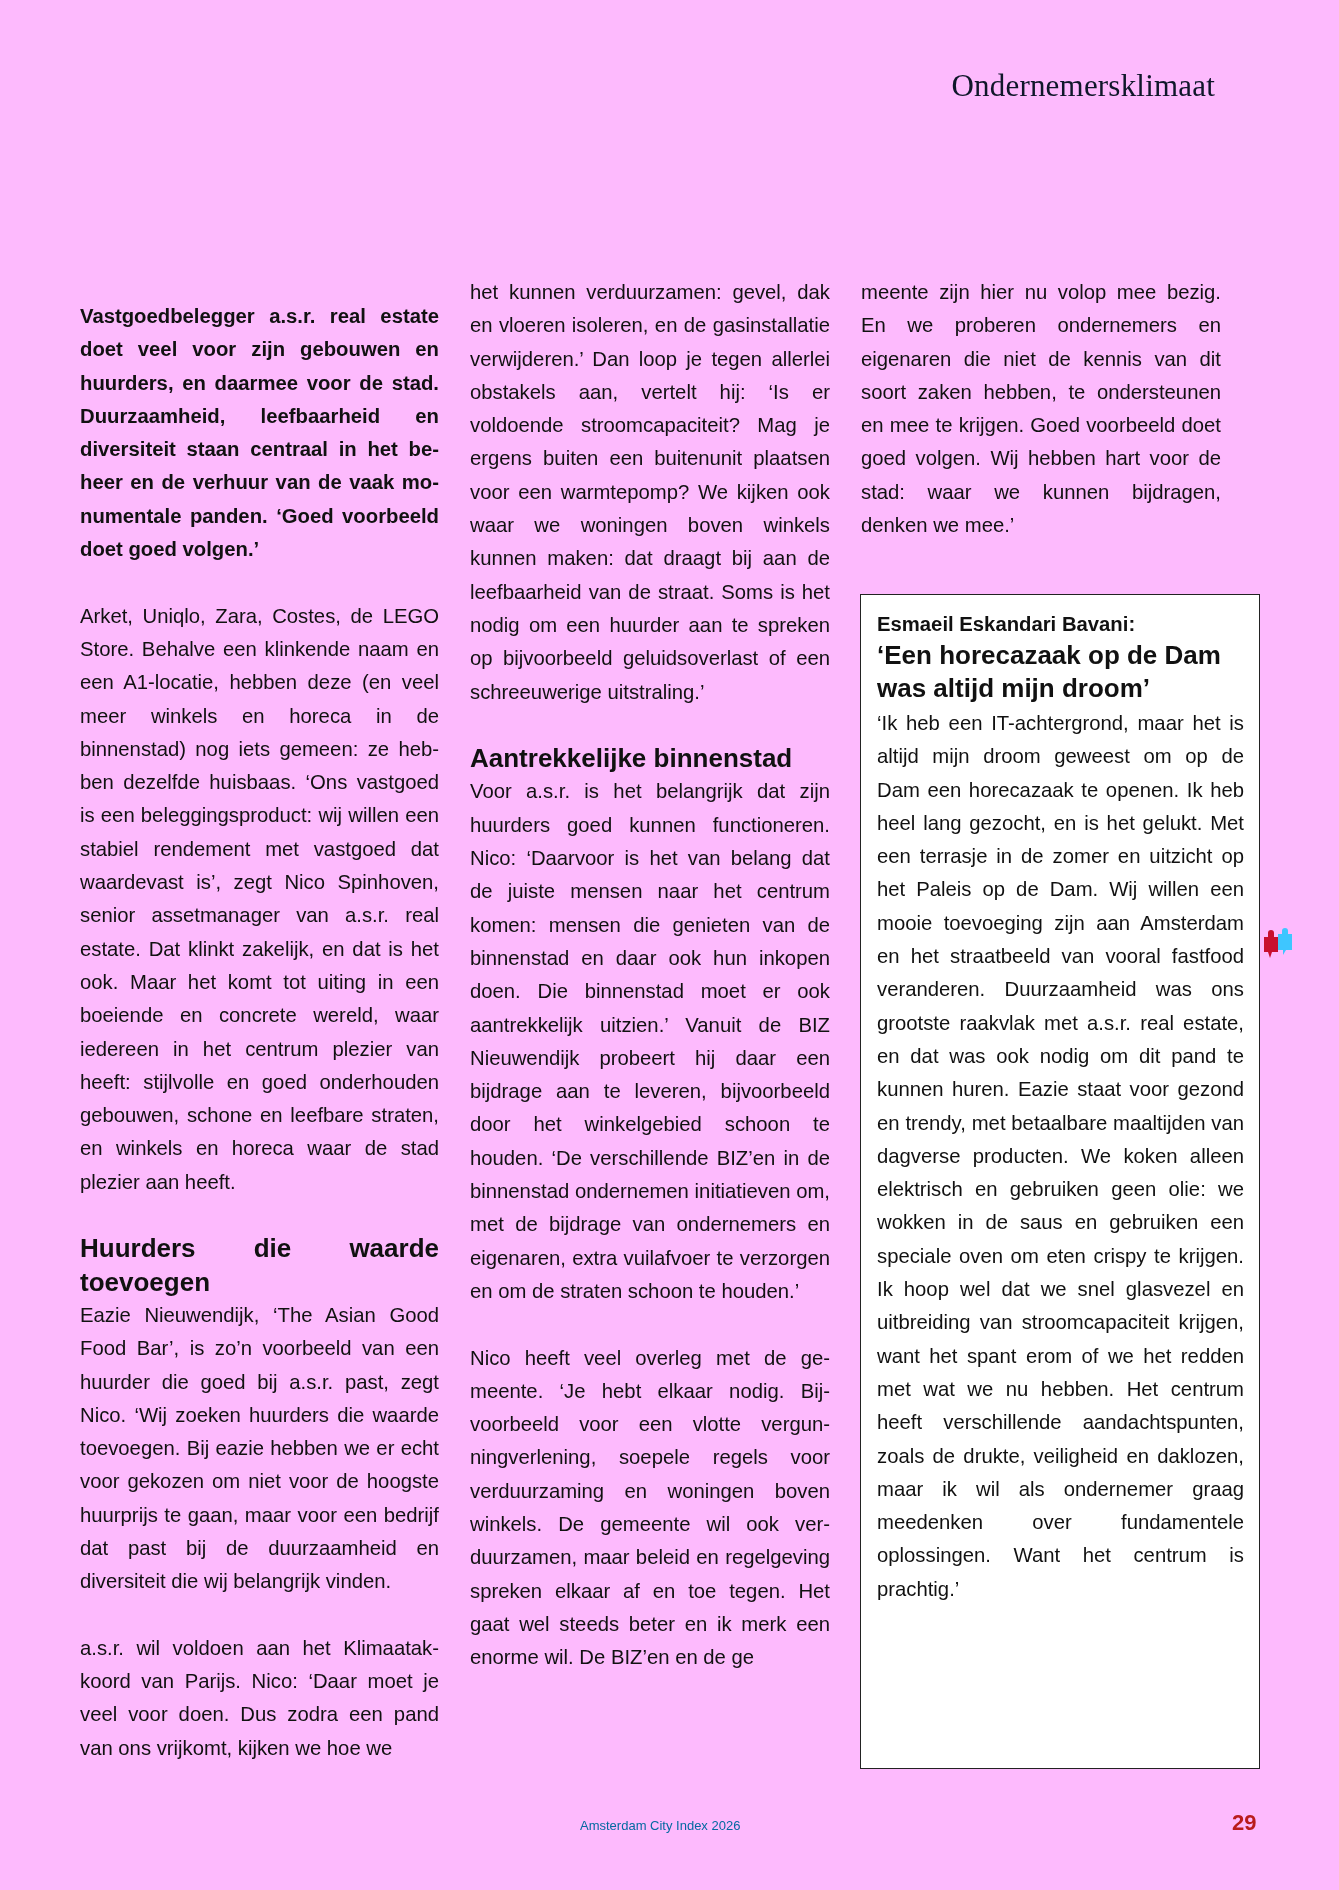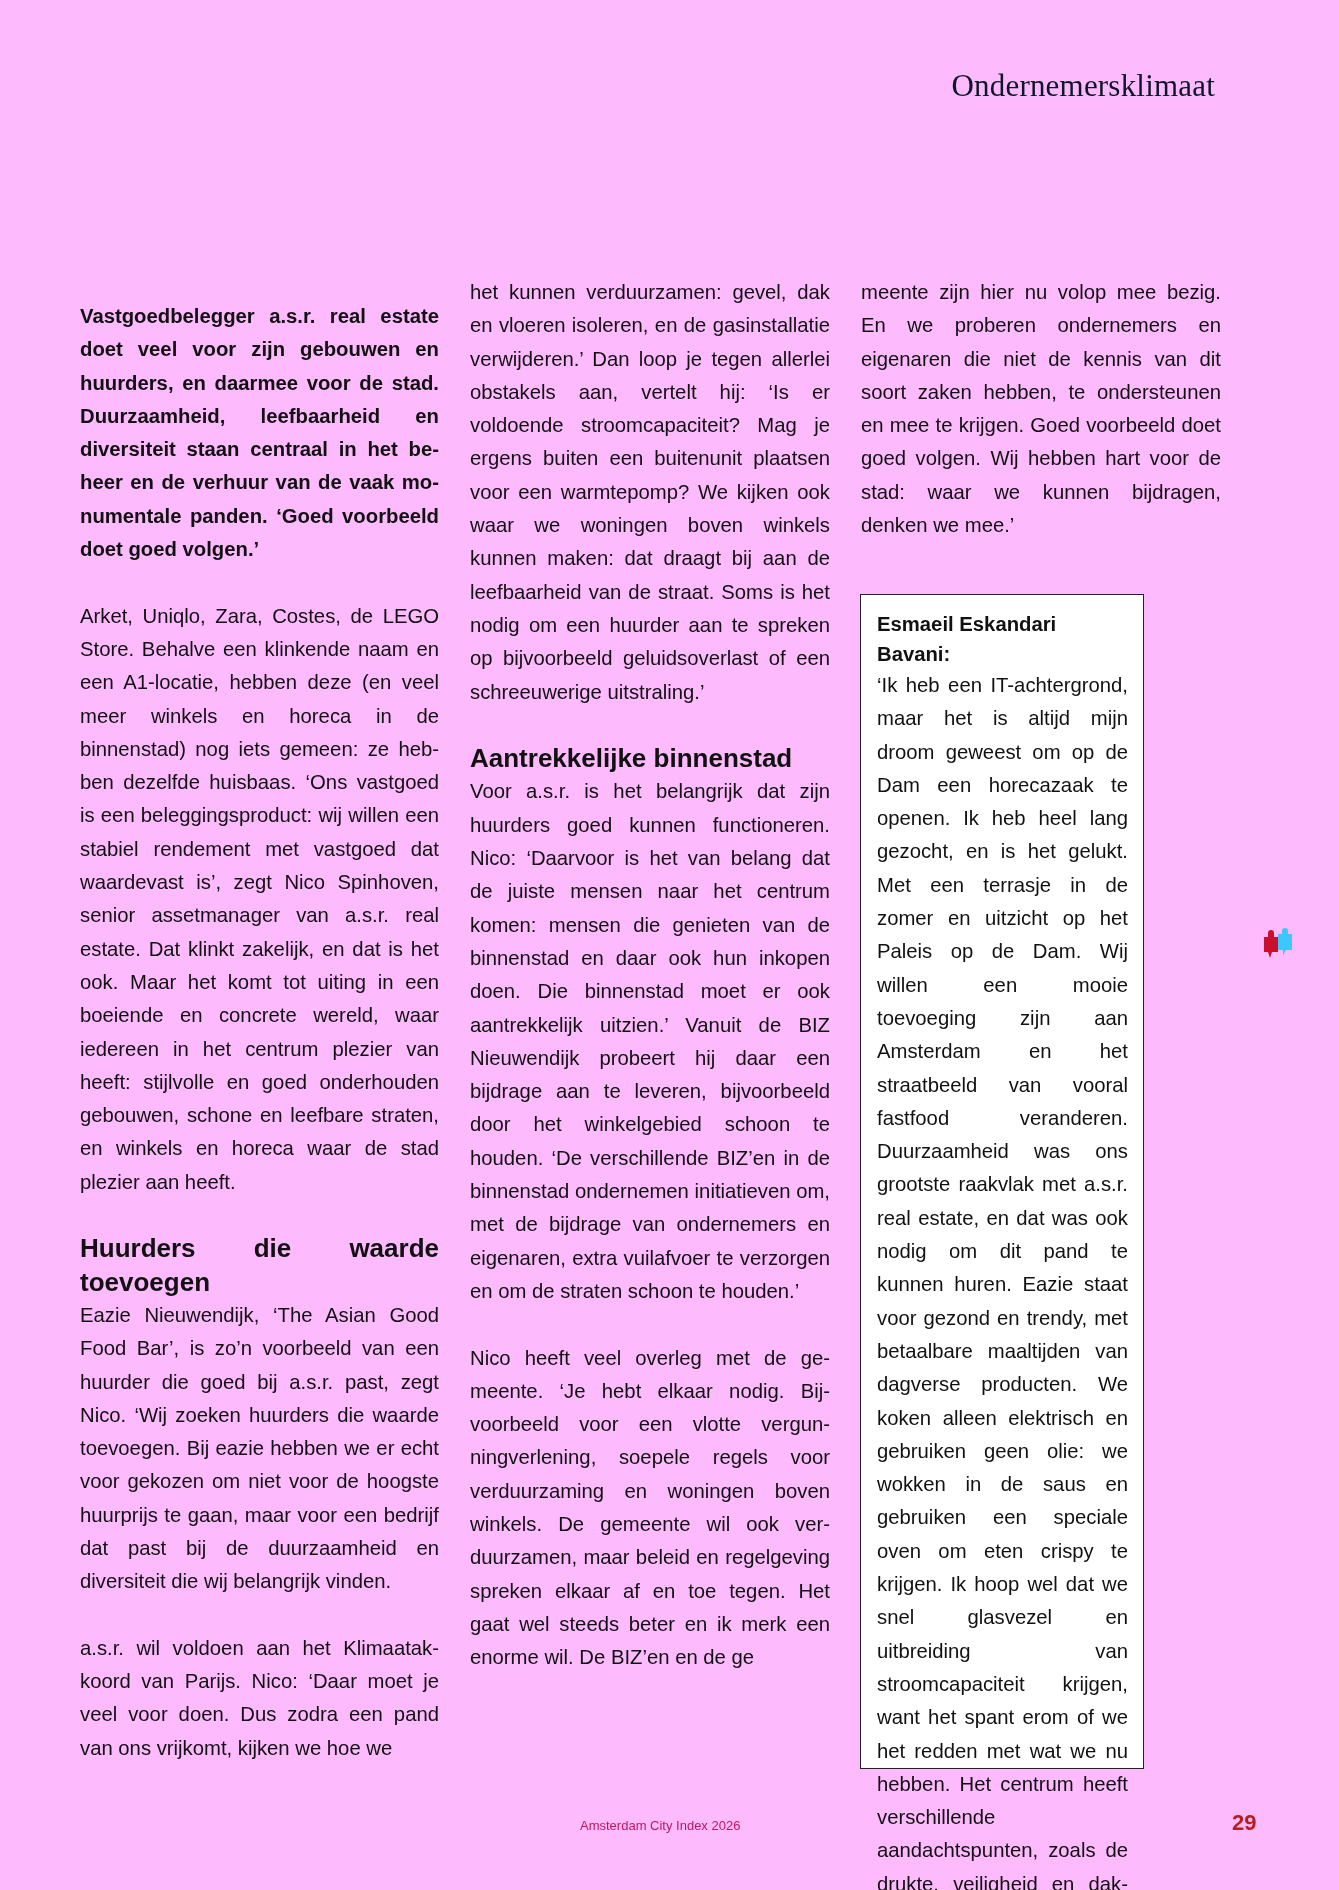--- a/index.html
+++ b/index.html
@@ -24,30 +24,30 @@
   .col p { margin: 0; }
   .col .gap { height: 33.3px; }
   .col1 { left: 80px; width: 359px; margin-top: 24px; }
   .col2 { left: 470px; width: 360px; }
   .col3 { left: 861px; width: 360px; }
   .lead { font-weight: bold; }
   h3 {
     margin: 0; font-size: 26px; line-height: 33.3px; font-weight: bold;
   }
   .box {
-    position: absolute; left: 860px; top: 594px; width: 284px; height: 1175px;
+    position: absolute; left: 860px; top: 594px; width: 400px; height: 1175px;
     background: #ffffff; border: 1.5px solid #222;
     box-sizing: border-box; padding: 14px 15px 0 16px;
   }
   .box .name { font-weight: bold; font-size: 20.3px; line-height: 30px; }
   .box .headline { font-weight: bold; font-size: 26px; line-height: 33px; margin: 0 0 2px 0; }
   .box .body { font-size: 20.3px; line-height: 33.3px; text-align: justify; margin: 0; }
   .logo { position: absolute; left: 1260px; top: 928px; width: 40px; height: 34px; }
   .footer-pub {
-    position: absolute; left: 580px; top: 1818px; font-size: 13px; color: #be185d;
+    position: absolute; left: 580px; top: 1818px; font-size: 13px; color: #0369a1;
   }
   .footer-page {
     position: absolute; left: 1232px; top: 1810px; font-size: 22px; font-weight: bold; color: #b91c1c;
   }
 </style>
 </head>
 <body>
 
 <div class="section-title">Ondernemersklimaat</div>
 
@@ -70,20 +70,21 @@
   <div class="gap"></div>
   <p>Nico heeft veel overleg met de ge­meente. ‘Je hebt elkaar nodig. Bij­voorbeeld voor een vlotte vergun­ningverlening, soepele regels voor verduurzaming en woningen boven winkels. De gemeente wil ook ver­duurzamen, maar beleid en regelge­ving spreken elkaar af en toe tegen. Het gaat wel steeds beter en ik merk een enorme wil. De BIZ’en en de ge­</p>
 </div>
 
 <div class="col col3">
   <p>meente zijn hier nu volop mee be­zig. En we proberen ondernemers en eigenaren die niet de kennis van dit soort zaken hebben, te ondersteunen en mee te krijgen. Goed voorbeeld doet goed volgen. Wij hebben hart voor de stad: waar we kunnen bijdra­gen, denken we mee.’</p>
 </div>
 
 <div class="box">
   <div class="name">Esmaeil Eskandari Bavani:</div>
+  <div class="headline">‘Een horecazaak op de Dam was altijd mijn droom’</div>
   <p class="body">‘Ik heb een IT-achtergrond, maar het is altijd mijn droom geweest om op de Dam een horecazaak te openen. Ik heb heel lang ge­zocht, en is het gelukt. Met een terrasje in de zomer en uitzicht op het Paleis op de Dam. Wij willen een mooie toevoeging zijn aan Amsterdam en het straatbeeld van vooral fastfood veranderen. Duurzaamheid was ons grootste raakvlak met a.s.r. real estate, en dat was ook nodig om dit pand te kunnen huren. Eazie staat voor gezond en trendy, met betaalbare maaltijden van dagverse produc­ten. We koken alleen elektrisch en gebruiken geen olie: we wokken in de saus en gebruiken een speci­ale oven om eten crispy te krijgen. Ik hoop wel dat we snel glasvezel en uitbreiding van stroomcapaci­teit krijgen, want het spant erom of we het redden met wat we nu hebben. Het centrum heeft verschillende aandachtspunten, zoals de drukte, veiligheid en dak­lozen, maar ik wil als ondernemer graag meedenken over funda­mentele oplossingen. Want het centrum is prachtig.’</p>
 </div>
 
 <div class="logo">
   <svg width="40" height="34" viewBox="0 0 40 34">
     <path d="M4 9 h4 v-4 a3 3 0 0 1 6 0 v4 h4 v15 h-6 l-2 6 -2 -6 h-4 z" fill="#c8102e"></path>
     <path d="M18 6 h4 v-3 a3 3 0 0 1 6 0 v3 h4 v16 h-6 l-3 5 v-5 h-5 z" fill="#3ec6ff"></path>
   </svg>
 </div>
 

